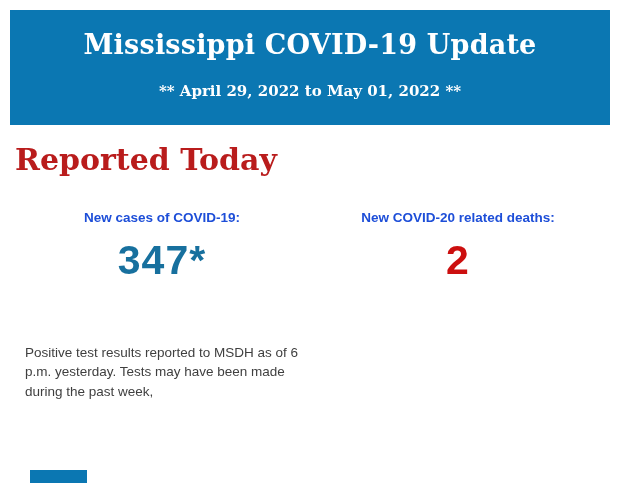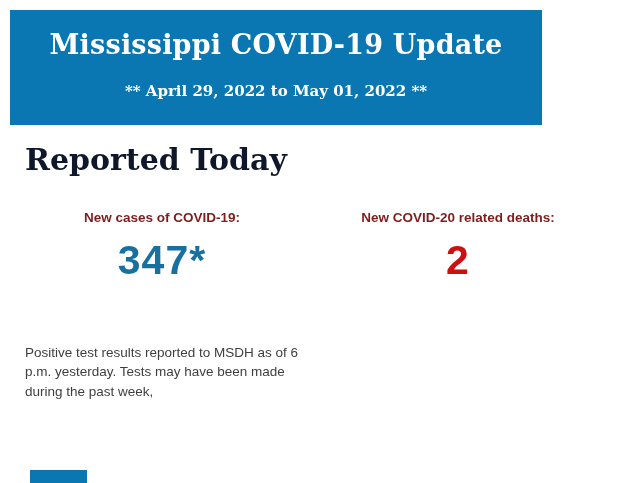--- a/index.html
+++ b/index.html
@@ -5,21 +5,21 @@
   * { margin: 0; padding: 0; box-sizing: border-box; }
   html, body {
     width: 620px; height: 483px;
     background: #ffffff;
     overflow: hidden;
     font-family: "Liberation Sans", sans-serif;
     position: relative;
   }
   .banner {
     margin: 10px 10px 0 10px;
-    width: 532px;
+    width: 600px;
     height: 115px;
     background: #0b77b2;
     color: #ffffff;
     text-align: center;
     padding-top: 19px;
   }
   .banner-title {
     font-family: "DejaVu Serif", "Liberation Serif", serif;
     font-weight: bold;
     font-size: 27px;
@@ -28,36 +28,36 @@
   .banner-subtitle {
     font-family: "DejaVu Serif", "Liberation Serif", serif;
     font-weight: bold;
     font-size: 15px;
     margin-top: 22px;
   }
   .section-title {
     font-family: "DejaVu Serif", "Liberation Serif", serif;
     font-weight: bold;
     font-size: 30px;
-    color: #0f172a;
-    margin: 17px 0 0 25px;
+    color: #b91c1c;
+    margin: 17px 0 0 15px;
   }
   .stats-row {
     display: flex;
     margin: 33px 25px 0 25px;
     gap: 22px;
   }
   .stat-col {
     flex: 1;
     min-width: 0;
   }
   .stat-label {
     font-size: 13.5px;
     font-weight: bold;
-    color: #7f1d1d;
+    color: #1d4ed8;
     text-align: center;
   }
   .stat-value {
     font-size: 41px;
     font-weight: bold;
     text-align: center;
     margin-top: 12px;
     letter-spacing: 1px;
   }
   .stat-desc {

